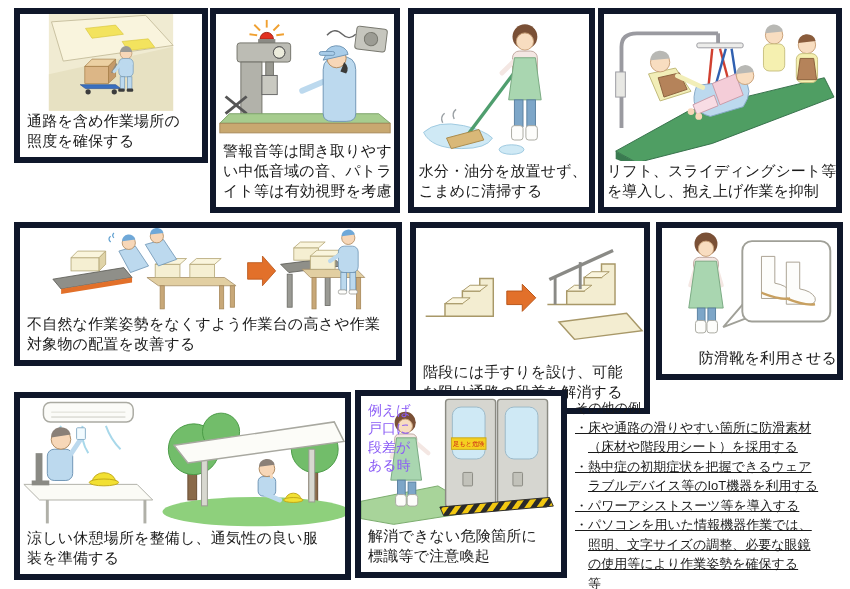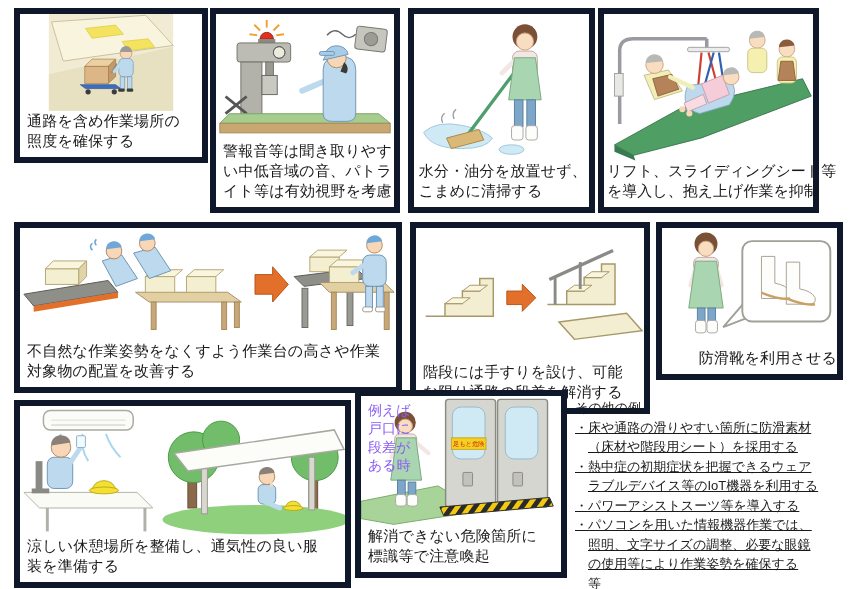--- a/index.html
+++ b/index.html
@@ -132,21 +132,21 @@
           <rect x="118" y="88" width="9" height="28" fill="#7da6c8" stroke="#5a80a0"></rect>
           <rect x="102" y="115" width="12" height="15" rx="3" fill="#fdfdfb" stroke="#a8a8a0"></rect>
           <rect x="117" y="115" width="12" height="15" rx="3" fill="#fdfdfb" stroke="#a8a8a0"></rect>
         </g>
       </svg>
     </div>
     <figcaption class="cap">水分・油分を放置せず、
 こまめに清掃する</figcaption>
   </figure>
 
-  <figure class="panel" style="left:598px;top:8px;width:221px;height:205px;margin:0;">
+  <figure class="panel" style="left:598px;top:8px;width:244px;height:205px;margin:0;">
     <div class="art">
       <svg viewBox="0 0 240 152">
 
         <g fill="none" stroke="#9a9aa0" stroke-width="4">
           <path d="M18,118 L18,34 Q18,20 34,20 L118,20"></path>
           <line x1="118" y1="20" x2="118" y2="32"></line>
         </g>
         <rect x="12" y="60" width="10" height="26" fill="#e8e8e4" stroke="#9a9aa0"></rect>
         <rect x="96" y="30" width="48" height="5" rx="2" fill="#ececea" stroke="#9a9aa0"></rect>
 
@@ -188,21 +188,21 @@
           <path d="M201,30 a9,8 0 0 1 18,-2 z" fill="#8a5c3c"></path>
           <rect x="199" y="41" width="22" height="30" rx="6" fill="#f5f0b0" stroke="#c8c080"></rect>
           <polygon points="203,46 217,46 220,68 200,68" fill="#b5835a" stroke="#8a5f3c"></polygon>
         </g>
       </svg>
     </div>
     <figcaption class="cap cap-tight">リフト、スライディングシート等
 を導入し、抱え上げ作業を抑制</figcaption>
   </figure>
 
-  <figure class="panel" style="left:14px;top:222px;width:388px;height:171px;margin:0;">
+  <figure class="panel" style="left:14px;top:222px;width:388px;height:144px;margin:0;">
     <div class="art">
       <svg viewBox="0 0 384 104">
 
         <g>
           <polygon points="4,62 90,48 100,60 14,74" fill="#8f8f89" stroke="#5a5a54"></polygon>
           <polygon points="14,74 100,60 100,66 14,80" fill="#e2702a"></polygon>
           <rect x="26" y="36" width="34" height="16" fill="#f5efd2" stroke="#b5a878"></rect>
           <polygon points="26,36 34,28 68,28 60,36" fill="#faf5dd" stroke="#b5a878"></polygon>
           <polygon points="60,36 68,28 68,44 60,52" fill="#e0d4a8" stroke="#b5a878"></polygon>
           <polygon points="118,60 212,60 226,70 132,70" fill="#e2cfa2" stroke="#a8906a"></polygon>
@@ -300,21 +300,21 @@
           <rect x="84" y="12" width="92" height="84" rx="10" fill="#ffffff" stroke="#a0a098" stroke-width="2"></rect>
           <path d="M104,28 l14,0 0,28 q12,2 16,9 q2,7 -7,7 l-23,0 z" fill="#fdfdfb" stroke="#a8a090"></path>
           <path d="M130,34 l14,0 0,28 q12,2 16,9 q2,7 -7,7 l-23,0 z" fill="#fdfdfb" stroke="#a8a090"></path>
           <path d="M104,66 q20,8 30,6 M130,72 q20,8 30,6" stroke="#c8a060" fill="none" stroke-width="2.5"></path>
         </g>
       </svg>
     </div>
     <figcaption class="cap cap-center">防滑靴を利用させる</figcaption>
   </figure>
 
-  <figure class="panel" style="left:14px;top:400px;width:337px;height:188px;margin:0;">
+  <figure class="panel" style="left:14px;top:392px;width:337px;height:188px;margin:0;">
     <div class="art">
       <svg viewBox="0 0 333 132">
 
         <g>
           <rect x="24" y="4" width="92" height="20" rx="7" fill="#fbfbf8" stroke="#aaaaa2" stroke-width="1.5"></rect>
           <line x1="32" y1="19" x2="108" y2="19" stroke="#c8c8c0"></line>
           <line x1="32" y1="14" x2="108" y2="14" stroke="#dcdcd4"></line>
         </g>
         <g stroke="#a8d8ea" stroke-width="2" fill="none">
           <path d="M42,28 q-7,14 3,26"></path>

